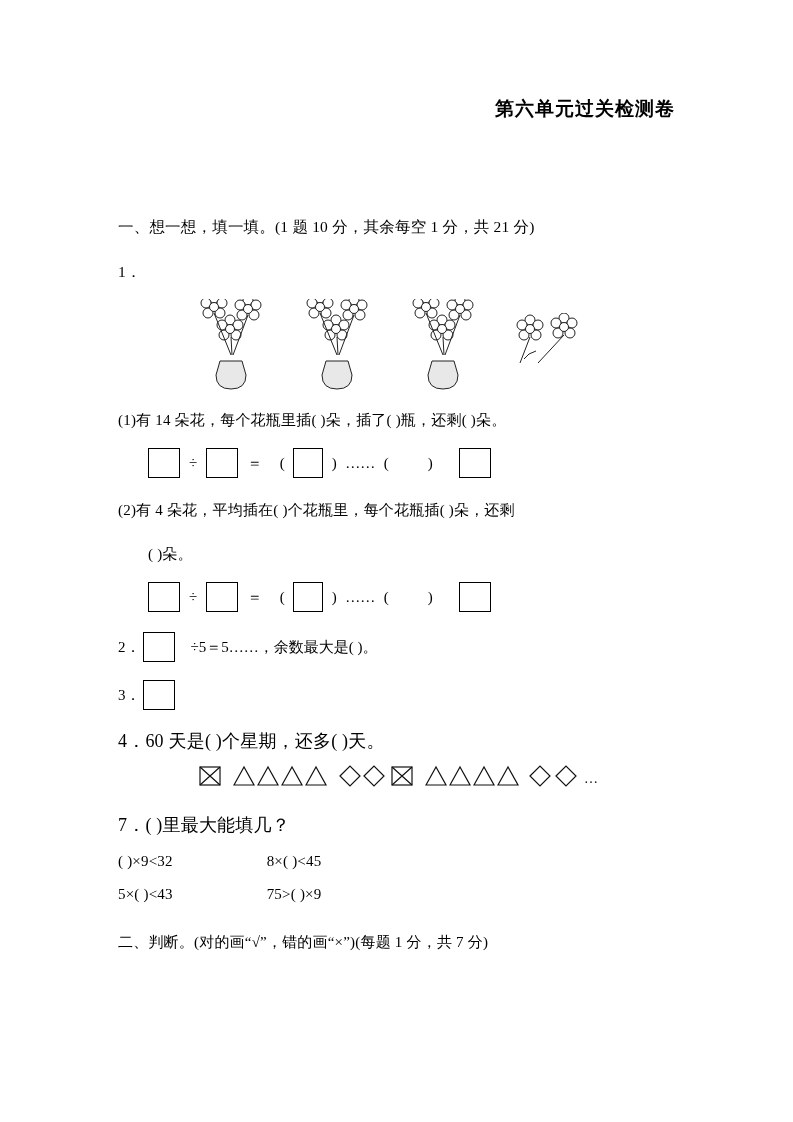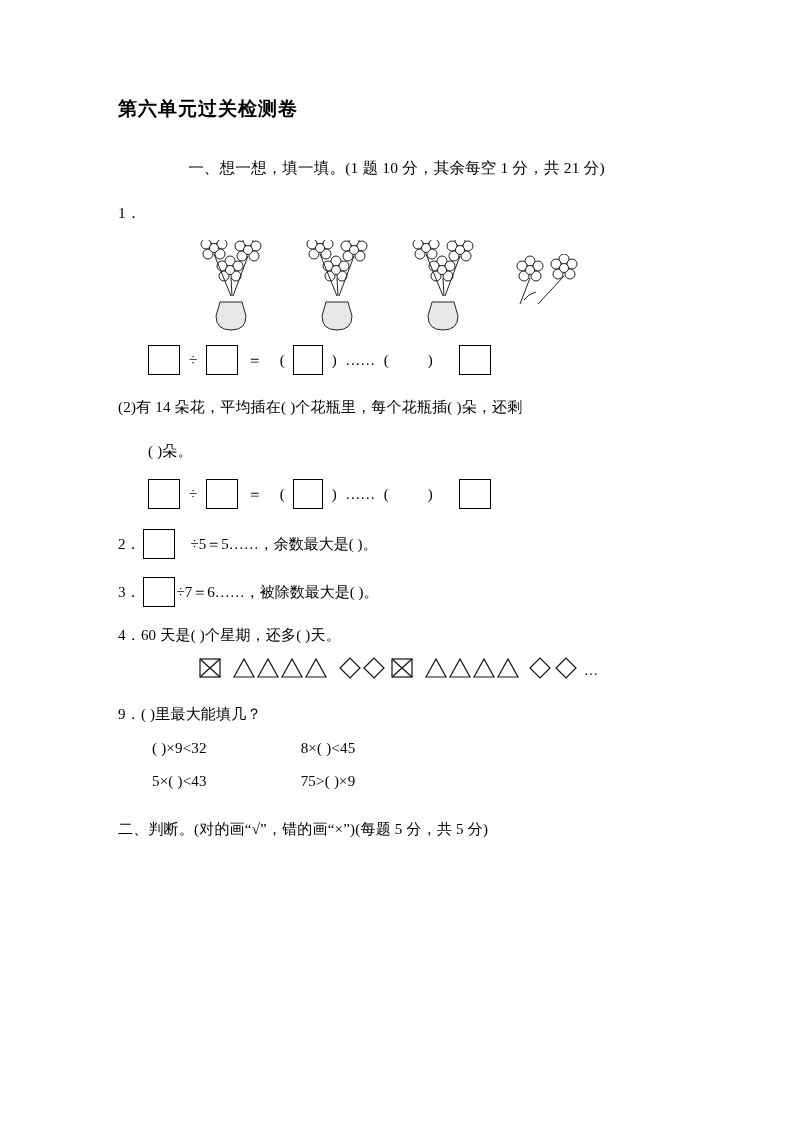--- a/index.html
+++ b/index.html
@@ -16,32 +16,31 @@
     overflow: hidden;
   }
   .page {
     position: relative;
     width: 793px;
     height: 1122px;
     box-sizing: border-box;
     padding: 0 118px;
   }
   .doc-title {
-    text-align: left;
+    text-align: right;
     font-size: 19px;
     font-weight: bold;
     letter-spacing: 1px;
     margin-top: 96px;
     font-family: "Liberation Sans", "DejaVu Sans", sans-serif;
   }
   .section-head {
     font-size: 15.5px;
-    margin-top: 36px;
-    letter-spacing: 0.2px;
-    text-align: center;
+    margin-top: 95px;
+    letter-spacing: 0.2px;
   }
   .q-num {
     font-size: 15.5px;
     margin-top: 24px;
   }
   .line {
     font-size: 15px;
     line-height: 30px;
     margin-top: 14px;
     letter-spacing: 0.2px;
@@ -104,28 +103,27 @@
     height: 32px;
   }
   .inline-line .lead {
     margin-right: 2px;
   }
   .shapes-row {
     margin-top: 8px;
     margin-left: 78px;
   }
   .fill-line {
-    font-size: 15px;
+    font-size: 18px;
     margin-top: 18px;
     letter-spacing: 0.2px;
   }
   .sub-line {
     font-size: 15px;
     margin-top: 16px;
-    margin-left: 34px;
     letter-spacing: 0.2px;
   }
   .sub-line .gap {
     display: inline-block;
     width: 86px;
   }
   .tail-section {
     font-size: 15px;
     margin-top: 30px;
     letter-spacing: 0.2px;
@@ -249,38 +247,39 @@
             <circle cx="6" cy="6" r="5"></circle>
             <circle cx="-6" cy="6" r="5"></circle>
             <circle cx="-8" cy="-4" r="5"></circle>
             <circle cx="0" cy="0" r="4.5"></circle>
         </g>
         <path d="M22 24 L12 50 M56 22 L30 50 M28 38 Q20 40 16 46" fill="none"></path>
       </g>
     </svg>
   </div>
 
+  <div class="line">(1)有 14 朵花，每个花瓶里插(          )朵，插了(          )瓶，还剩(          )朵。</div>
 
   <div class="eq-row">
     <span class="box"></span>
     <span class="op">÷</span>
     <span class="box"></span>
     <span class="op">＝</span>
     <span class="paren">(</span>
     <span class="small-box"></span>
     <span class="paren">)</span>
     <span>……</span>
     <span class="paren">(</span>
     <span style="display:inline-block;width:22px;"></span>
     <span class="paren">)</span>
     <span style="display:inline-block;width:18px;"></span>
     <span class="box"></span>
   </div>
 
-  <div class="line">(2)有 14 朵花，平均插在(          )个花瓶里，每个花瓶插(          )朵，还剩</div>
+  <div class="line">(2)有 4 朵花，平均插在(          )个花瓶里，每个花瓶插(          )朵，还剩</div>
   <div class="line indent">(          )朵。</div>
 
   <div class="eq-row">
     <span class="box"></span>
     <span class="op">÷</span>
     <span class="box"></span>
     <span class="op">＝</span>
     <span class="paren">(</span>
     <span class="small-box"></span>
     <span class="paren">)</span>
@@ -294,21 +293,20 @@
 
   <div class="inline-line">
     <span class="lead">2．</span>
     <span class="box"></span>
     <span style="margin-left:16px;">÷5＝5……，余数最大是(          )。</span>
   </div>
 
   <div class="inline-line">
     <span class="lead">3．</span>
     <span class="box"></span>
-    <span style="margin-left:2px;">÷7＝6……，被除数最大是(          )。</span>
   </div>
 
   <div class="fill-line">4．60 天是(          )个星期，还多(          )天。</div>
 
 
   <div class="shapes-row">
     <svg width="420" height="30" viewBox="0 0 420 30">
       <g fill="none" stroke="#111" stroke-width="1.2">
 
         <rect x="4" y="6" width="20" height="18"></rect>
@@ -328,27 +326,27 @@
         <path d="M254 24 L264 6 L274 24 Z"></path>
         <path d="M278 24 L288 6 L298 24 Z"></path>
         <path d="M302 24 L312 6 L322 24 Z"></path>
         <path d="M334 15 L344 5 L354 15 L344 25 Z"></path>
         <path d="M360 15 L370 5 L380 15 L370 25 Z"></path>
       </g>
       <text x="388" y="22" font-size="14" fill="#111" font-family="Liberation Serif, serif">…</text>
     </svg>
   </div>
 
-  <div class="fill-line">9．(          )里最大能填几？</div>
+  <div class="fill-line">7．(          )里最大能填几？</div>
   <div class="sub-line">
     <span>(          )×9&lt;32</span>
     <span class="gap"></span>
     <span>8×(          )&lt;45</span>
   </div>
   <div class="sub-line">
     <span>5×(          )&lt;43</span>
     <span class="gap"></span>
     <span>75&gt;(          )×9</span>
   </div>
 
-  <div class="tail-section">二、判断。(对的画“√”，错的画“×”)(每题 5 分，共 5 分)</div>
+  <div class="tail-section">二、判断。(对的画“√”，错的画“×”)(每题 1 分，共 7 分)</div>
 
 </div>
 
 </body></html>

